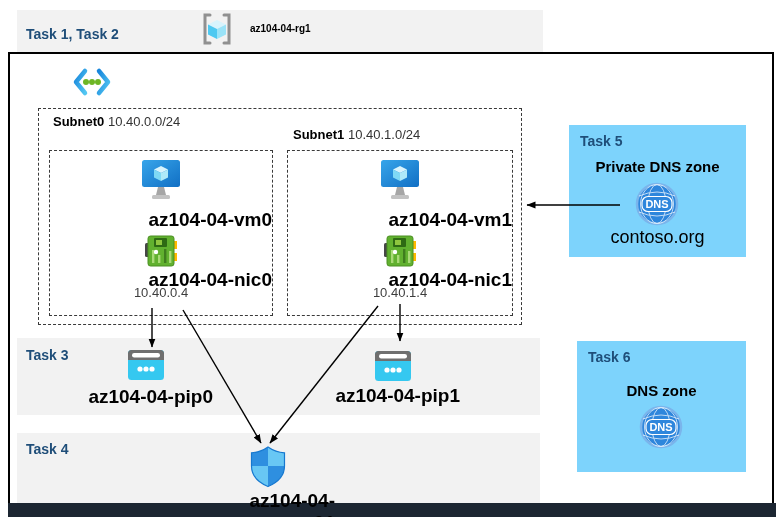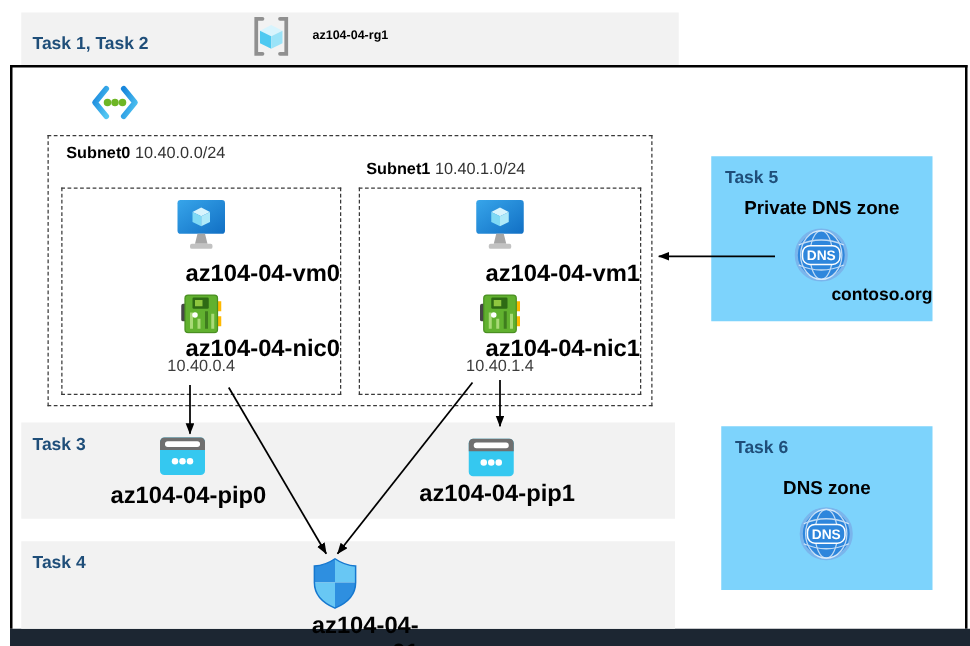--- a/index.html
+++ b/index.html
@@ -13,21 +13,21 @@
   .dashed{position:absolute;border:1.5px dashed #3a3a3a;box-sizing:border-box;}
   .reslbl{position:absolute;left:0;right:0;text-align:right;font-weight:bold;font-size:19px;color:#000;}
   .iplbl{position:absolute;left:0;right:0;text-align:center;font-size:13px;color:#3d3d3d;}
   .cicon{position:absolute;left:0;right:1px;margin:0 auto;display:block;}
   .subnetlbl{position:absolute;font-size:13px;color:#333;}
   .subnetlbl b{color:#000;}
   .vnetrow{position:absolute;left:127px;top:74px;font-size:14px;color:#333;}
   .vnetrow b{color:#000;}
   .sidebox{position:absolute;background:#7dd3fc;}
   .sidetitle{position:absolute;left:0;right:0;text-align:center;font-weight:bold;font-size:15px;color:#000;}
-  .sidename{position:absolute;left:0;right:0;text-align:right;font-weight:bold;font-size:14px;color:#000;}
+  .sidename{position:absolute;left:0;right:0;text-align:center;font-weight:normal;font-size:18px;color:#000;}
   svg{display:block;}
   #arrows{position:absolute;left:0;top:0;pointer-events:none;}
 </style>
 </head>
 <body>
 
 <div id="page">
 
   <div class="band" style="left:17px;top:10px;width:526px;height:42px;">
     <span class="tasklbl" style="left:9px;top:16px;">Task 1, Task 2</span>

